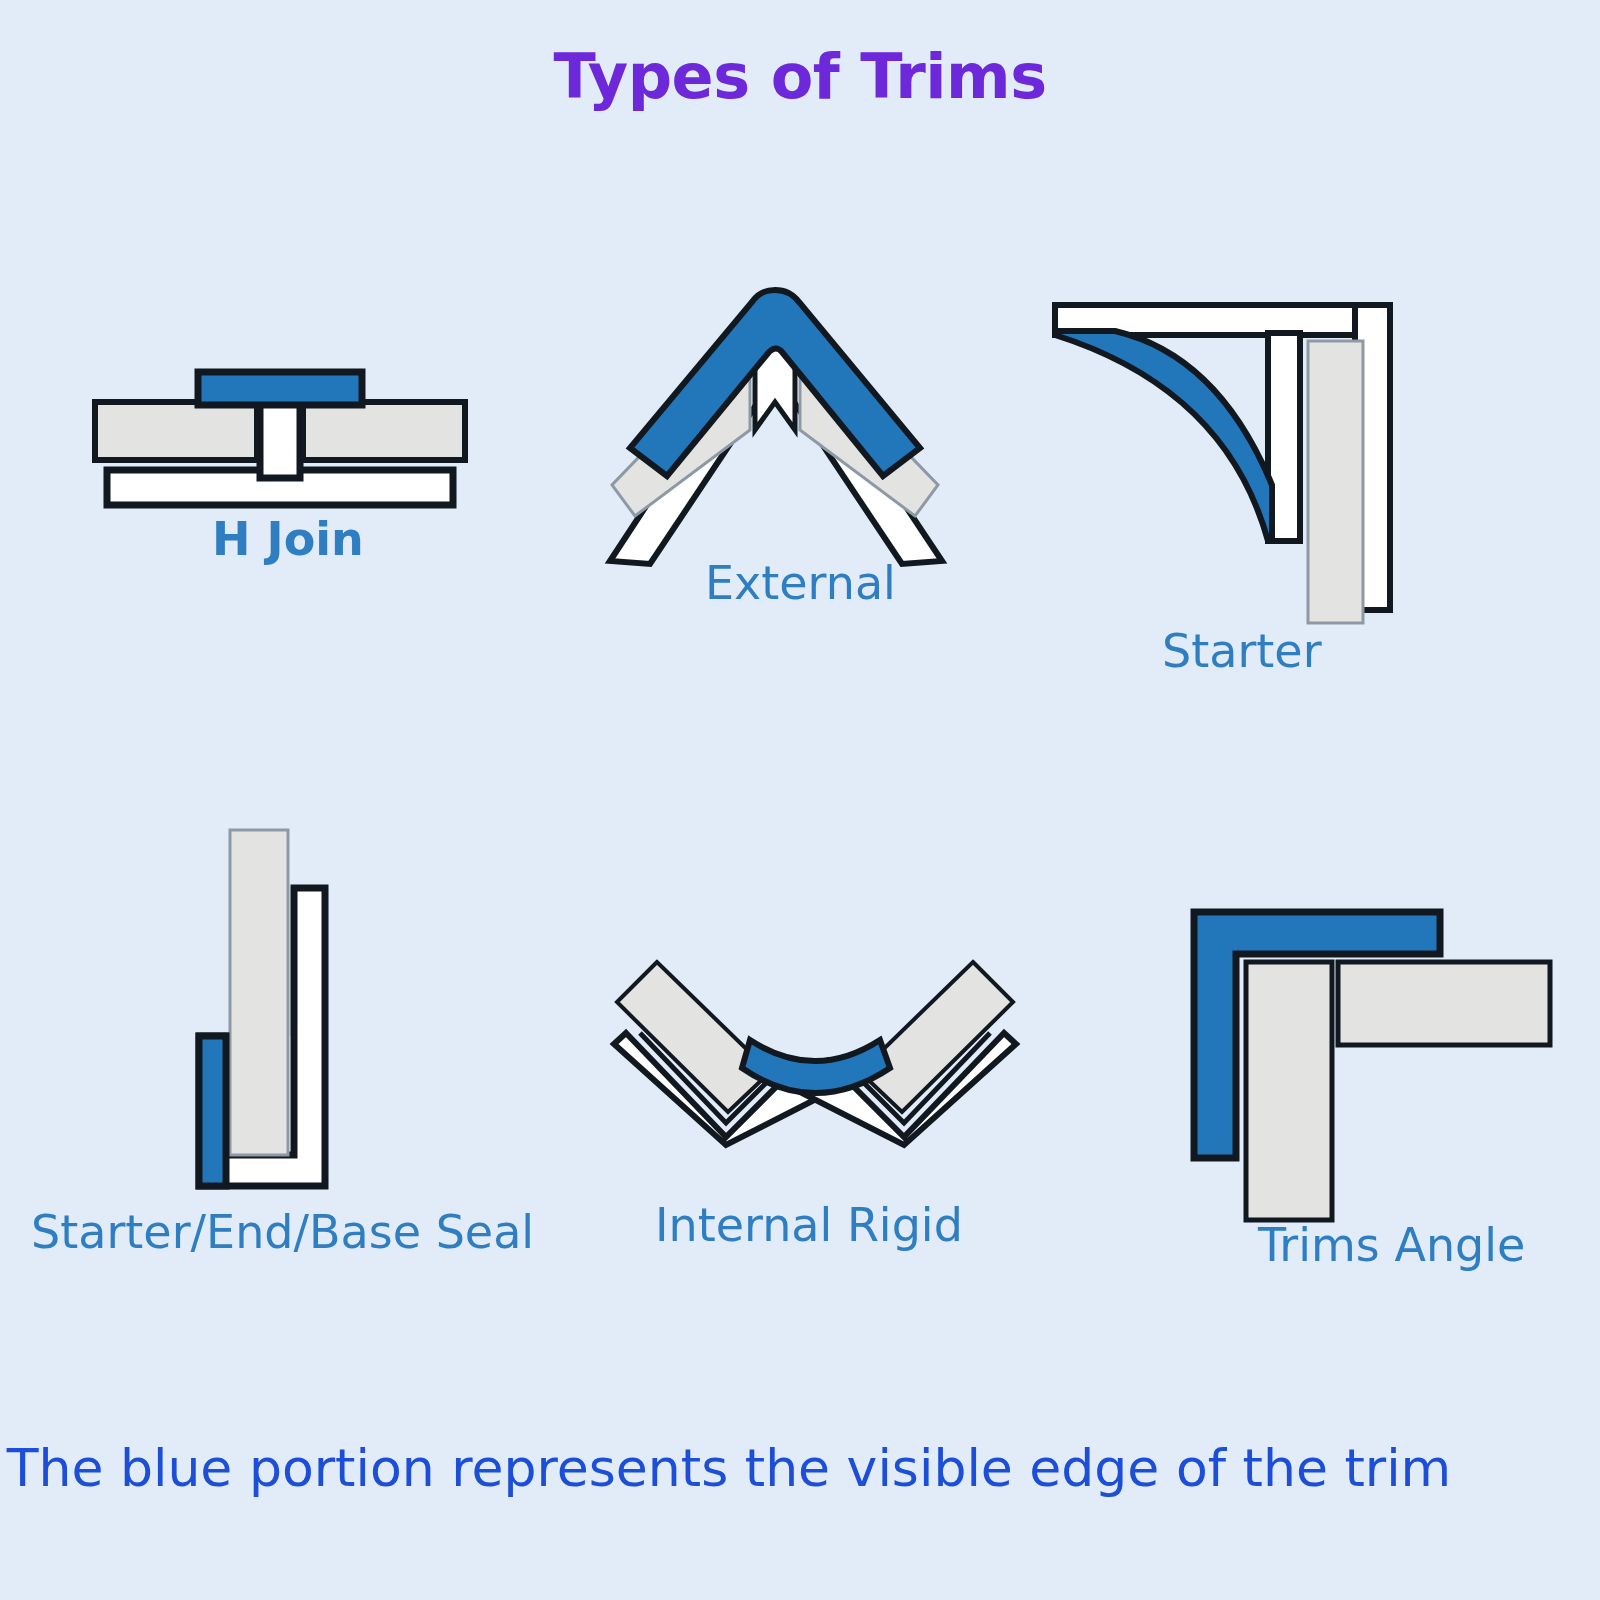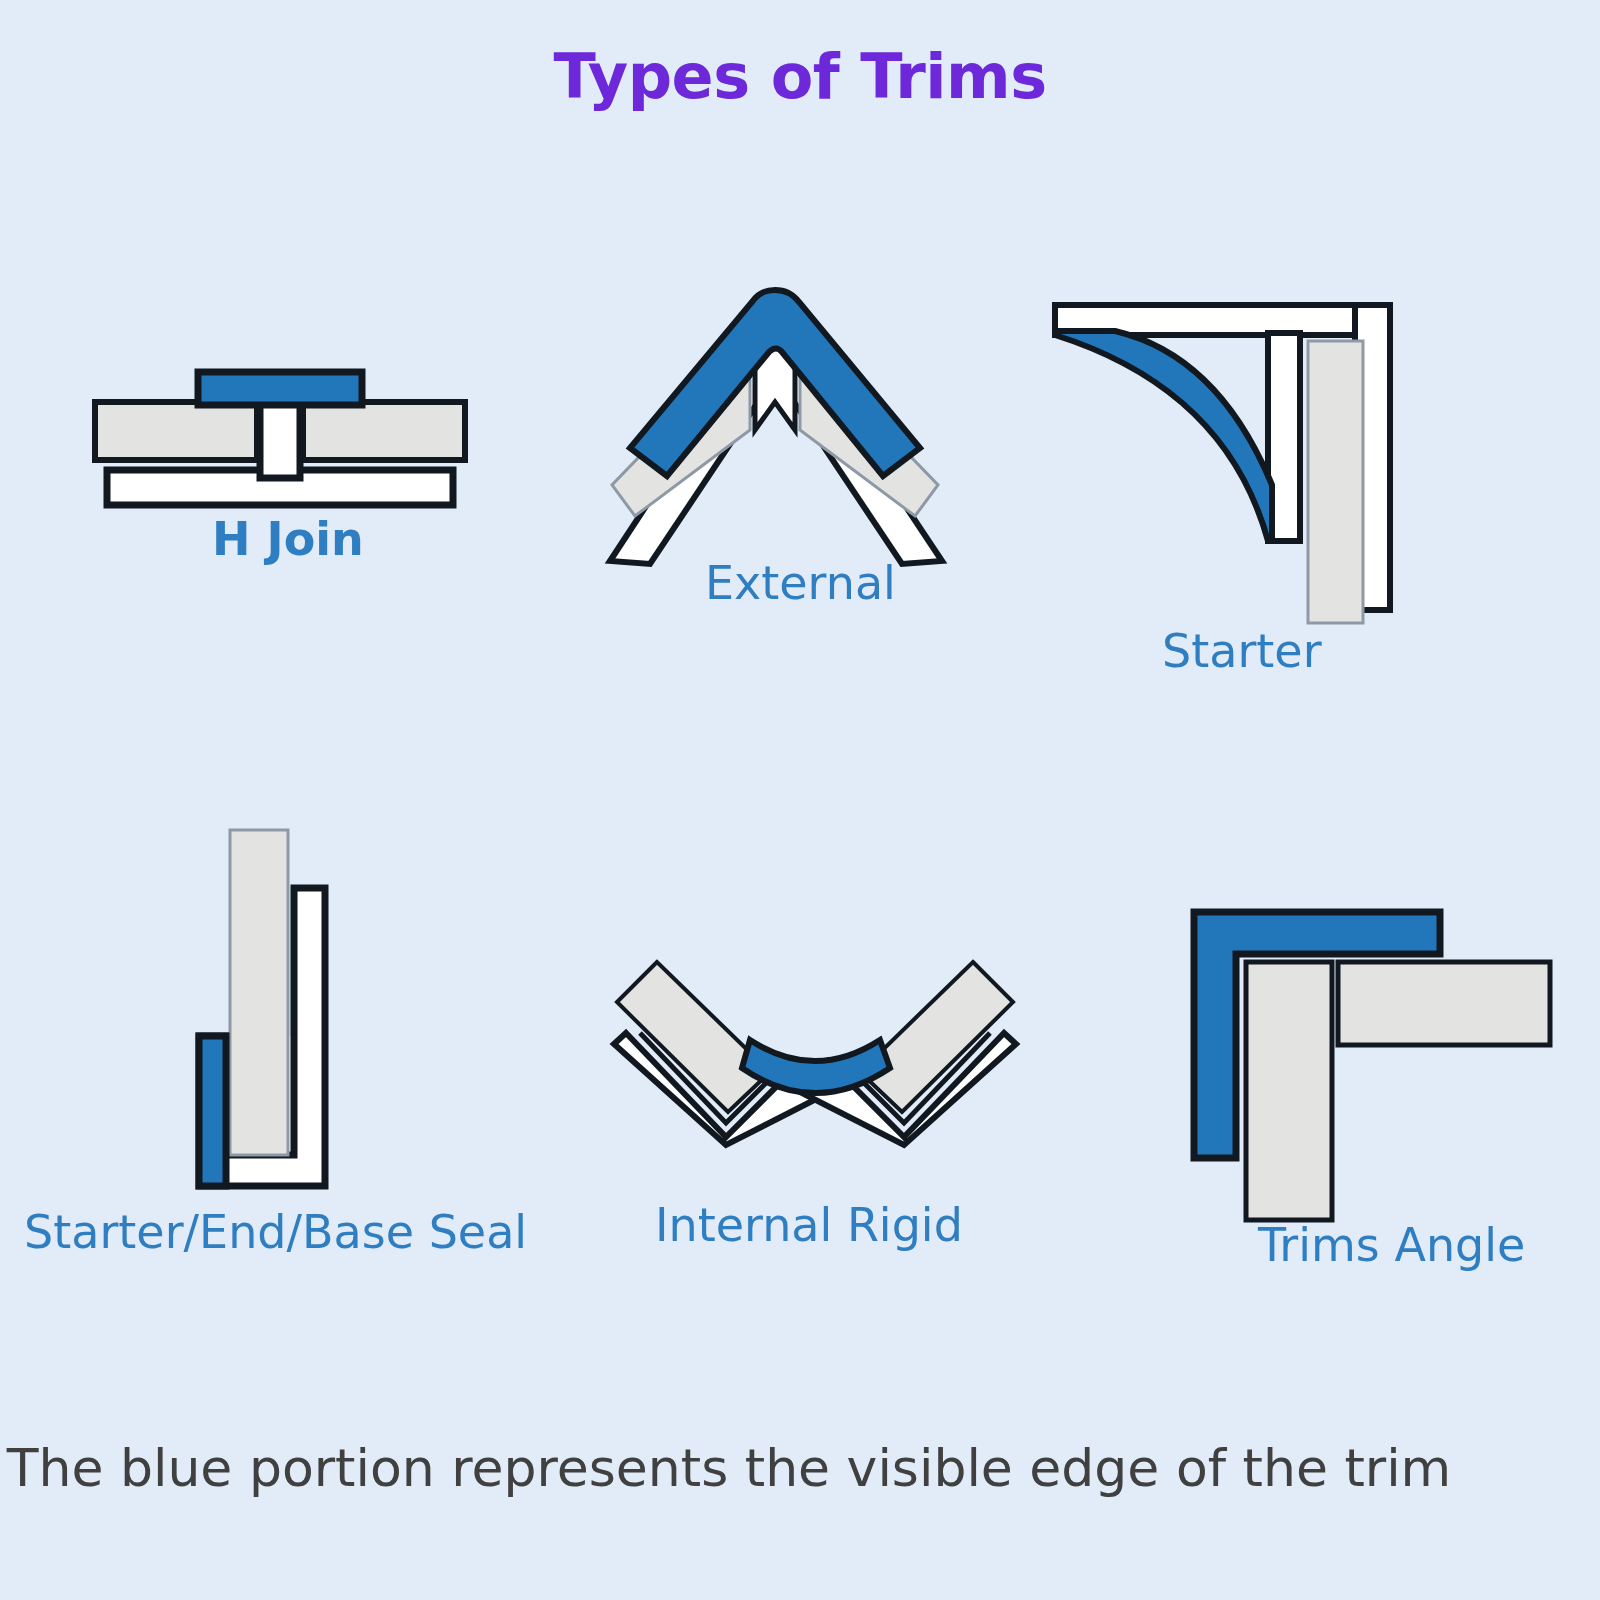--- a/index.html
+++ b/index.html
@@ -25,36 +25,36 @@
     color: #6d28d9;
     letter-spacing: -0.5px;
   }
   #footnote {
     position: absolute;
     top: 1438px;
     left: 0;
     width: 1458px;
     text-align: center;
     font-size: 52px;
-    color: #404040;
+    color: #1d4ed8;
   }
   .figure {
     position: absolute;
   }
   .fig-label {
     position: absolute;
     color: #2f7ec1;
     font-size: 46px;
     white-space: nowrap;
   }
   
   #label-h-join      { left: 212px;  top: 512px; font-weight: bold;  }
   #label-external    { left: 705px;  top: 556px;  }
   #label-coving      { left: 1162px; top: 624px;  }
-  #label-starter     { left: 24px;   top: 1205px; }
+  #label-starter     { left: 31px;   top: 1205px; }
   #label-internal    { left: 655px;  top: 1198px; }
   #label-rigid       { left: 1258px; top: 1218px; }
 
   
   #fig-h-join    { left: 80px;   top: 360px;  width: 400px;  height: 150px; }
   #fig-external  { left: 590px;  top: 280px;  width: 370px;  height: 300px; }
   #fig-coving    { left: 1000px; top: 285px;  width: 390px;  height: 340px; }
   #fig-starter   { left: 170px;  top: 800px;  width: 200px;  height: 400px; }
   #fig-internal  { left: 580px;  top: 930px;  width: 470px;  height: 230px; }
   #fig-rigid     { left: 1150px; top: 870px;  width: 400px;  height: 350px; }

